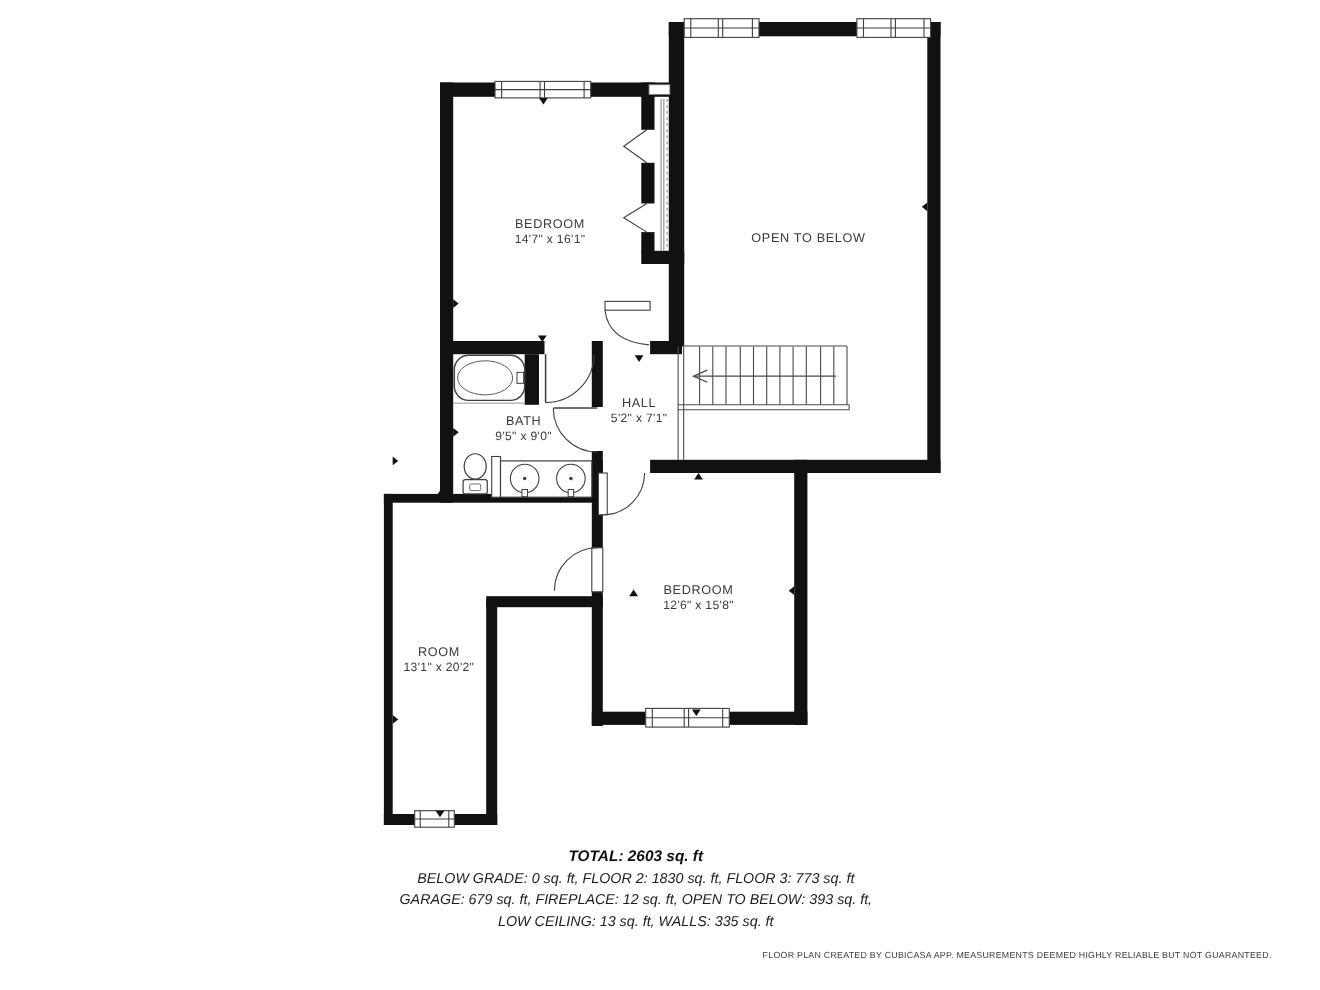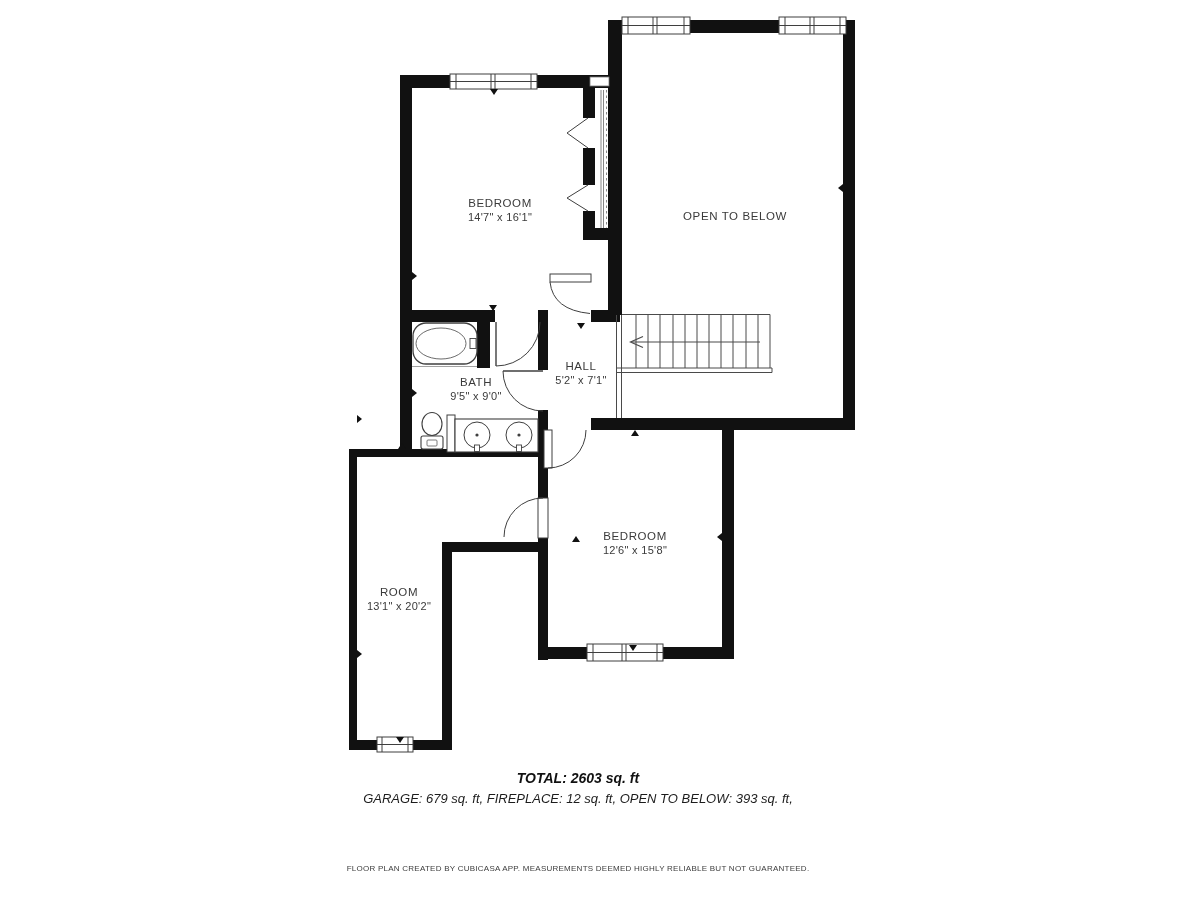--- a/index.html
+++ b/index.html
@@ -5,21 +5,21 @@
   html,body{margin:0;padding:0;background:#fff;}
   #stage{position:relative;width:1156px;height:900px;background:#ffffff;overflow:hidden;
          font-family:"Liberation Sans",sans-serif;}
   svg text{font-family:"Liberation Sans",sans-serif;fill:#3a3a3a;}
   .room-name{font-size:11.5px;letter-spacing:.6px;}
   .room-dims{font-size:11px;letter-spacing:.3px;}
   .summary{position:absolute;left:0;right:0;top:769px;text-align:center;color:#1c1c1c;
            font-size:13px;line-height:19.5px;font-style:italic;}
   .summary .total{display:block;font-size:14px;font-weight:700;color:#111;}
   .summary span{display:block;}
-  .credit{position:absolute;left:0;right:0;top:864px;text-align:center;
+  .credit{position:absolute;left:0;right:0;top:864px;text-align:right;
           font-size:8px;letter-spacing:.25px;color:#3c3c3c;}
 </style>
 </head>
 <body>
 
 <div id="stage">
 
   <svg width="1200" height="900" viewBox="0 0 1200 900">
 
     <g fill="#111">
@@ -235,17 +235,19 @@
       <text class="room-dims" x="635" y="554">12'6" x 15'8"</text>
 
       <text class="room-name" x="399" y="596">ROOM</text>
       <text class="room-dims" x="399" y="610">13'1" x 20'2"</text>
     </g>
   </svg>
 
   
   <div class="summary">
     <span class="total">TOTAL: 2603 sq. ft</span>
+    <span>BELOW GRADE: 0 sq. ft, FLOOR 2: 1830 sq. ft, FLOOR 3: 773 sq. ft</span>
     <span>GARAGE: 679 sq. ft, FIREPLACE: 12 sq. ft, OPEN TO BELOW: 393 sq. ft,</span>
+    <span>LOW CEILING: 13 sq. ft, WALLS: 335 sq. ft</span>
   </div>
 
   <div class="credit">FLOOR PLAN CREATED BY CUBICASA APP. MEASUREMENTS DEEMED HIGHLY RELIABLE BUT NOT GUARANTEED.</div>
 </div>
 
 </body></html>

